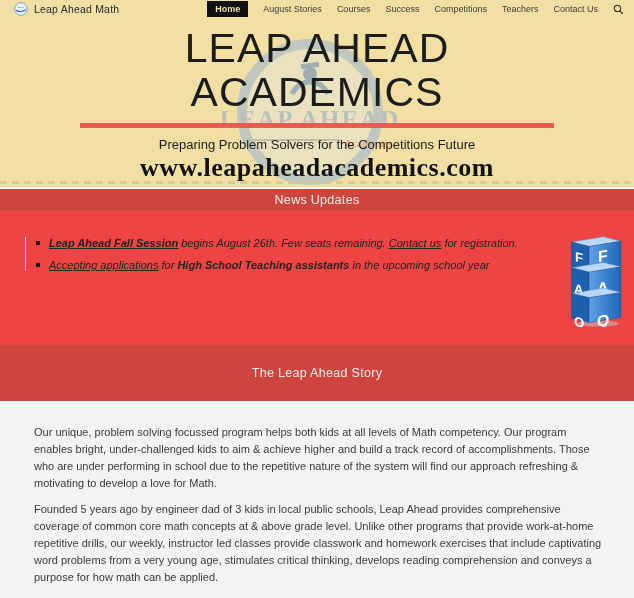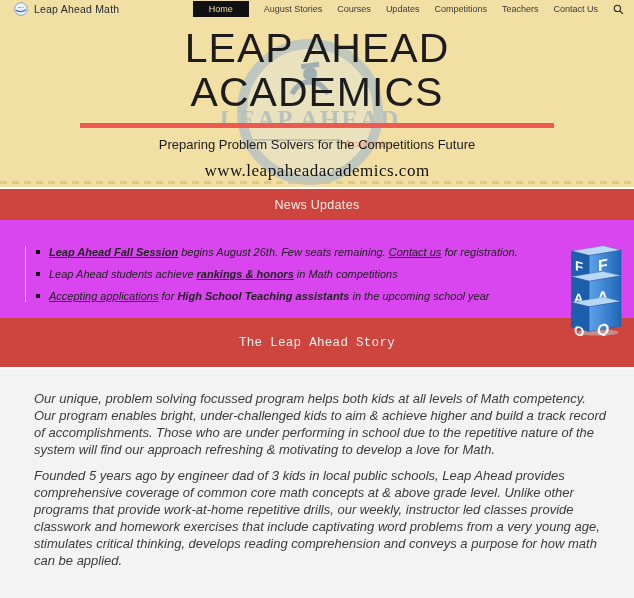--- a/index.html
+++ b/index.html
@@ -7,82 +7,82 @@
               font-family:"Liberation Sans", sans-serif; }
   .page { width:634px; height:598px; display:flex; flex-direction:column; }
 
   
   .navbar { height:18px; background:#F2DFA3; display:flex; align-items:center;
             padding:0 10px 0 14px; flex:0 0 auto; }
   .brand-logo { width:14px; height:14px; flex:0 0 auto; }
   .brand-name { font-size:10.5px; color:#1e2833; margin-left:6px; letter-spacing:.2px; }
   .nav-menu { margin-left:auto; display:flex; align-items:center; gap:15px; }
   .nav-item { font-size:9px; color:#3a3a3a; cursor:pointer; white-space:nowrap; }
-  .nav-item.active { background:#111111; color:#F2DFA3; padding:3px 16px; }
+  .nav-item.active { background:#111111; color:#F2DFA3; padding:3px 8px;font-weight:bold; }
   .search-btn { margin-left:14px; width:12px; height:12px; cursor:pointer; display:flex;
                 align-items:center; justify-content:center; }
 
   
   .hero { height:169px; background:#F2DFA3; position:relative; text-align:center;
           overflow:hidden; flex:0 0 auto; }
   .watermark { position:absolute; left:222px; top:14px; pointer-events:none; }
   .hero-inner { position:relative; z-index:1; }
   .hero-title { font-size:41px; line-height:44px; color:#1c1c1c; letter-spacing:1px;
                 font-weight:400; }
   .hero-title.first { padding-top:8px; }
   .hero-divider { width:474px; height:5px; background:#EC5A50; margin:9px auto 0; }
   .hero-tagline { margin-top:9px; font-size:13px; color:#1b1b1b; }
-  .hero-url { margin-top:9px; font-family:"Liberation Serif", serif; font-weight:400;
-              font-size:17px; color:#121212; letter-spacing:.5px; }
+  .hero-url { margin-top:1px; font-family:"Liberation Serif", serif; font-weight:700;
+              font-size:26px; color:#121212; letter-spacing:.5px; }
   .hero-dashes { position:absolute; bottom:3px; left:0; width:100%; height:3px;
                  background:repeating-linear-gradient(90deg,#DCC386 0 7px,transparent 7px 12px);
                  opacity:.8; }
 
   
   .band { background:#CE4540; color:#F6EFE8; display:flex; align-items:center;
           justify-content:center; font-size:12.5px; letter-spacing:.3px; flex:0 0 auto; }
-  .band.news-band { height:31px; margin-top:2px; }
-  .band.story-band { height:49px;font-family:Liberation Mono, monospace; }
+  .band.news-band { height:22px; margin-top:2px; }
+  .band.story-band { height:56px; }
 
   
-  .news-section { height:98px; background:#d946ef; position:relative; flex:0 0 auto; }
+  .news-section { height:134px; background:#ef4444; position:relative; flex:0 0 auto; }
   .news-list { list-style:none; margin:26px 0 0 25px; border-left:1px solid #e6e6e6;
                padding-left:10px; width:510px; }
   .news-item { position:relative; padding-left:13px; font-style:italic; font-size:11px;
                line-height:12px; color:#222; margin-bottom:10px; }
   .news-item::before { content:""; position:absolute; left:0; top:4px; width:4px; height:4px;
                        background:#111; }
   .news-item .b { font-weight:700; }
   .news-item .u { text-decoration:underline; }
   .faq-widget { position:absolute; right:7px; top:24px; width:58px; height:92px; cursor:pointer; }
 
   
   .story-section { flex:1 1 auto; background:#F3F3F3; padding:21px 27px 0 34px;
                    border-top:2px solid #ffffff; }
   .story-heading { font-size:11.5px; font-weight:700; color:#1c1c1c; margin-bottom:17px; }
-  .story-para { font-style:italic; font-size:13px; line-height:17px; color:#3b3b3b;
+  .story-para { font-size:11px; line-height:17px; color:#3b3b3b;
                 margin-bottom:9px; }
 </style>
 </head>
 <body>
 
 <div class="page">
 
   <header class="navbar">
     <svg class="brand-logo" viewBox="0 0 20 20">
       <circle cx="10" cy="10" r="9" fill="#edf3fb" stroke="#6e93c4" stroke-width="1.2"></circle>
       <path d="M3,12 Q10,16 17,11" stroke="#3f74b8" stroke-width="2" fill="none"></path>
       <text x="10" y="8" font-size="3.4" text-anchor="middle" fill="#35507a" font-family="Liberation Sans, sans-serif">LEAP</text>
     </svg>
     <span class="brand-name">Leap Ahead Math</span>
     <nav class="nav-menu">
         <div class="nav-item active">Home</div>
         <div class="nav-item">August Stories</div>
         <div class="nav-item">Courses</div>
-        <div class="nav-item">Updates</div>
+        <div class="nav-item">Success</div>
         <div class="nav-item">Competitions</div>
         <div class="nav-item">Teachers</div>
         <div class="nav-item">Contact Us</div>
       </nav>
     <div class="search-btn">
       <svg viewBox="0 0 14 14" width="11" height="11">
         <circle cx="5.6" cy="5.6" r="4" fill="none" stroke="#2b2b2b" stroke-width="1.4"></circle>
         <line x1="8.7" y1="8.7" x2="12.6" y2="12.6" stroke="#2b2b2b" stroke-width="1.6"></line>
       </svg>
     </div>
@@ -110,21 +110,20 @@
     <div class="hero-dashes"></div>
   </section>
 
   <div class="band news-band">
     <span>News Updates</span>
   </div>
 
   <section class="news-section">
     <ul class="news-list">
         <li class="news-item"><span class="b u">Leap Ahead Fall Session</span><span> begins August 26th. Few seats remaining. </span><span class="u">Contact us</span><span> for registration.</span></li>
-        <li class="news-item"><span>Leap Ahead students achieve </span><span class="b u">rankings &amp; honors</span><span> in Math competitions</span></li>
         <li class="news-item"><span class="u">Accepting applications</span><span> for </span><span class="b">High School Teaching assistants</span><span> in the upcoming school year</span></li>
       </ul>
     <div class="faq-widget">
       <svg width="58" height="92" viewBox="0 0 64 104">
         <defs>
           <linearGradient id="cg" x1="0" y1="0" x2="1" y2="0">
             <stop offset="0" stop-color="#5EA2E8"></stop>
             <stop offset="1" stop-color="#1F66B8"></stop>
           </linearGradient>
         </defs>

